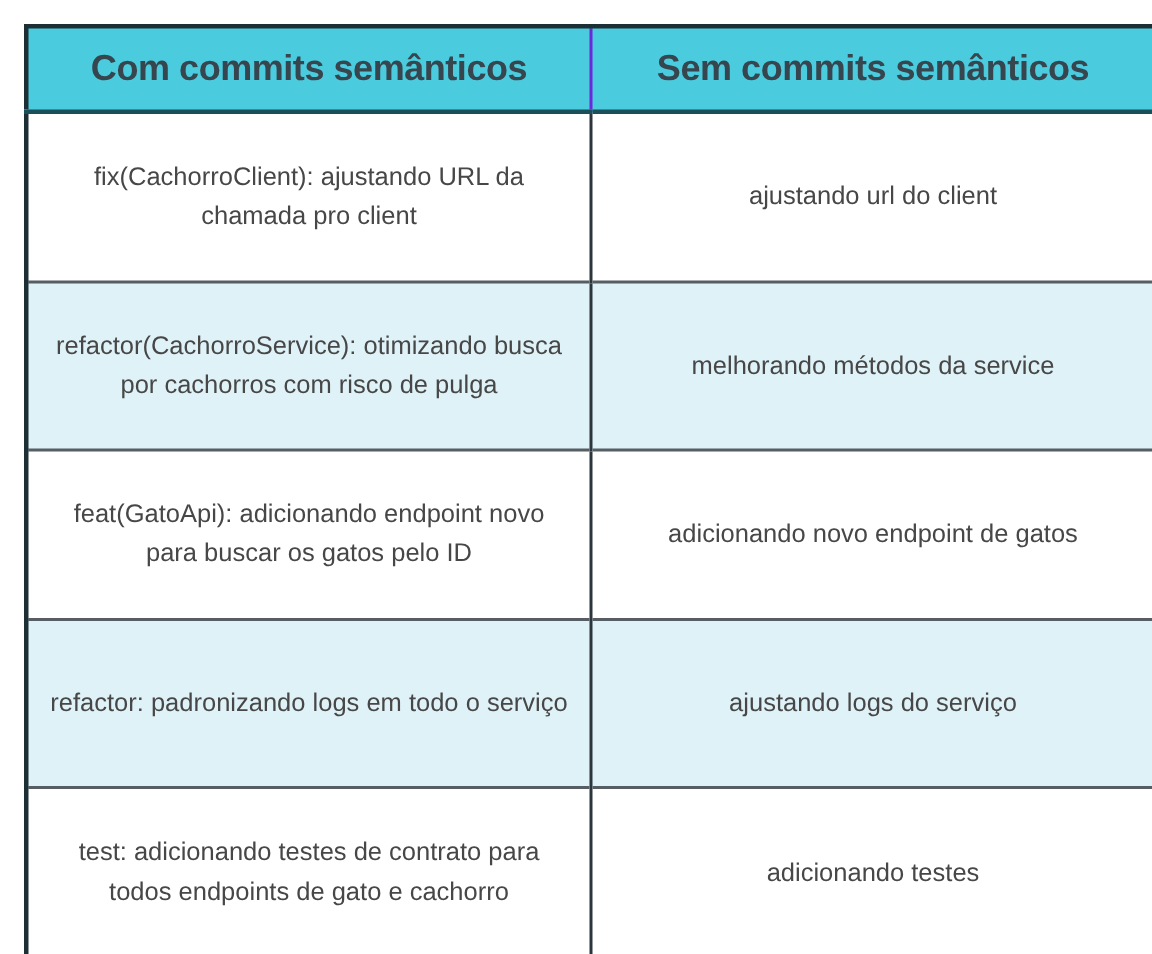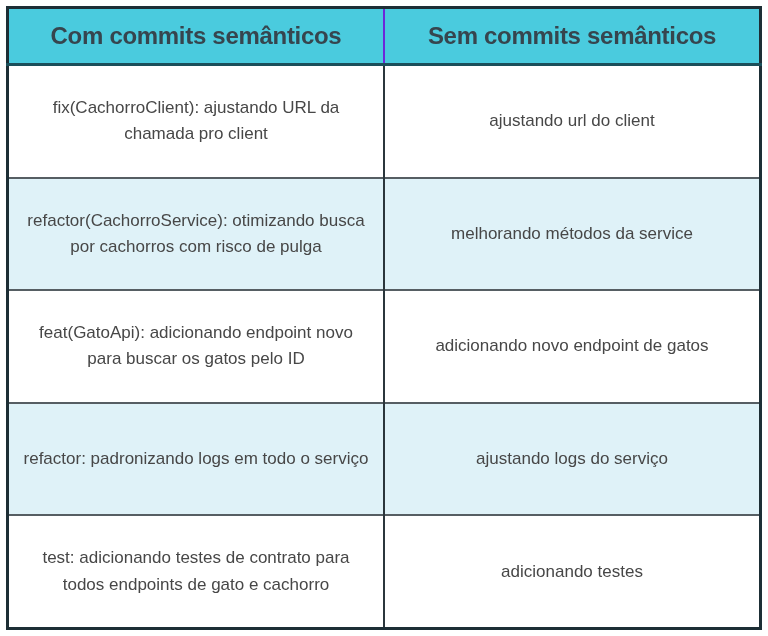--- a/index.html
+++ b/index.html
@@ -7,21 +7,21 @@
     padding: 0;
     background: #ffffff;
     width: 768px;
     height: 636px;
     font-family: "Liberation Sans", sans-serif;
   }
   .page {
     width: 768px;
     height: 636px;
     box-sizing: border-box;
-    padding: 6px;
+    padding: 16px;
     background: #ffffff;
   }
   table.commits-table {
     width: 756px;
     height: 624px;
     border-collapse: collapse;
     table-layout: fixed;
     background: #ffffff;
     border: 3px solid #1d2e35;
   }

